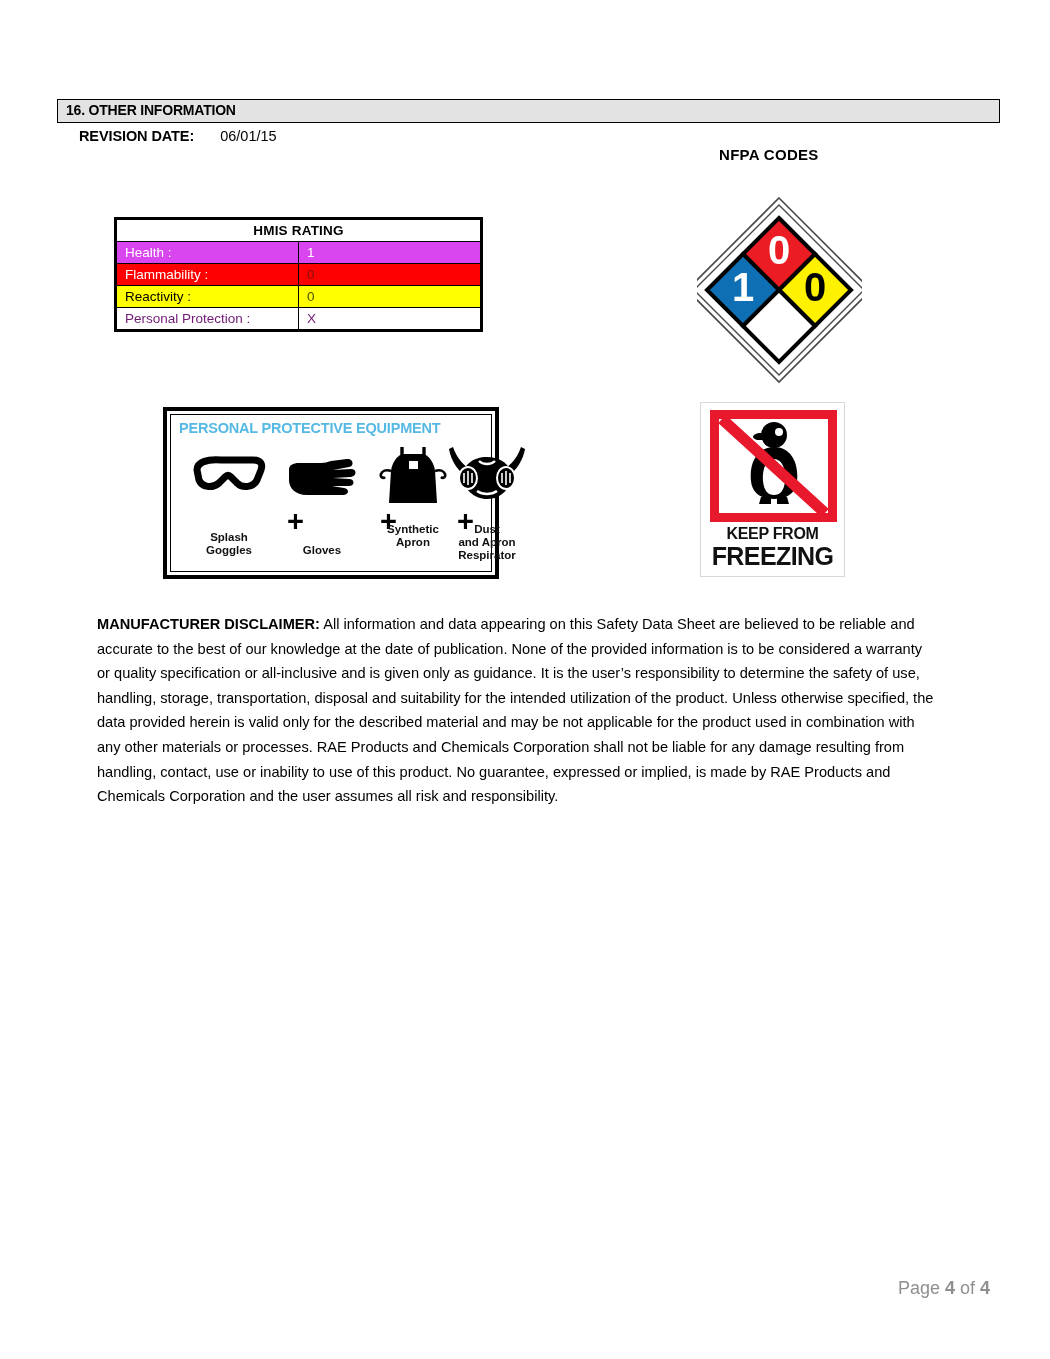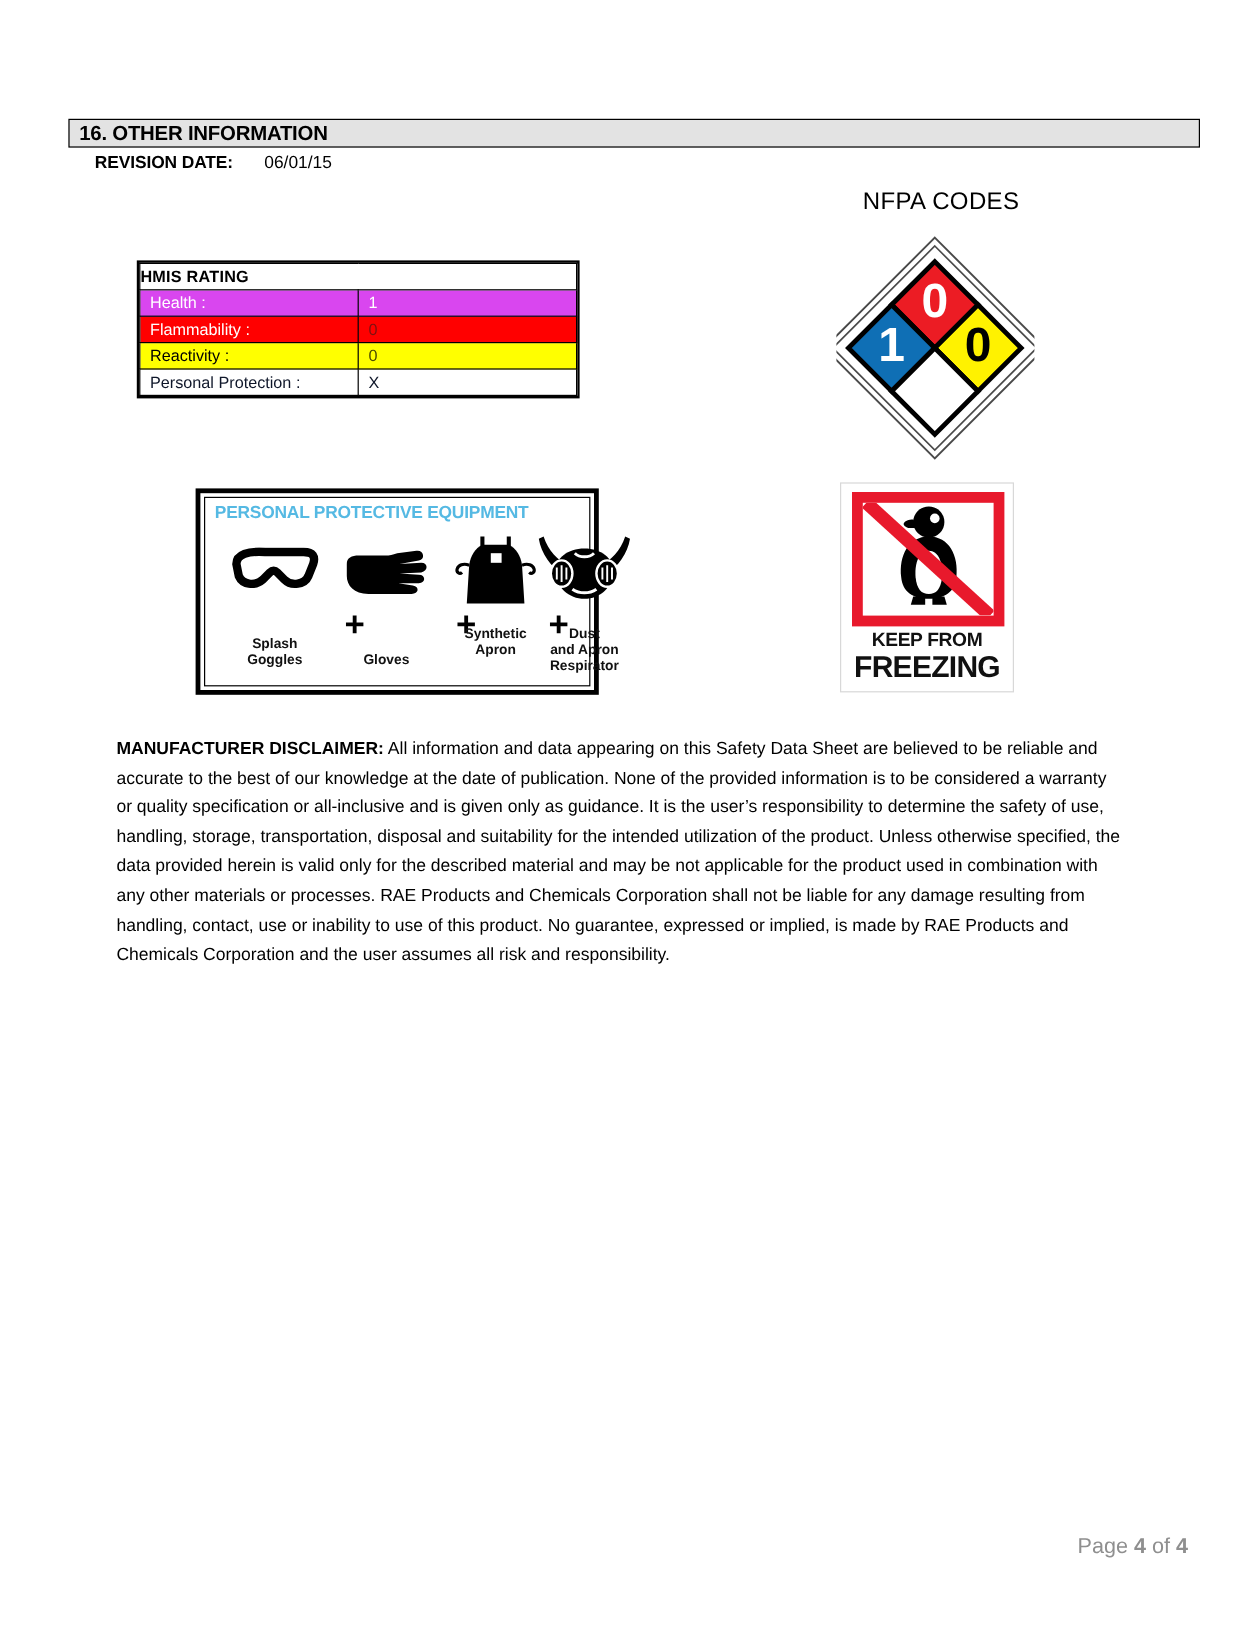--- a/index.html
+++ b/index.html
@@ -24,21 +24,21 @@
     width: 943px;
     height: 24px;
     border: 1.5px solid #000000;
     background: #e3e3e3;
     box-sizing: border-box;
   }
   .section-bar-label {
     position: absolute;
     left: 8px;
     top: 2px;
-    font-size: 17px;
+    font-size: 14px;
     font-weight: bold;
     letter-spacing: -0.2px;
     white-space: nowrap;
   }
 
   
   .revision-row {
     position: absolute;
     left: 79px;
     top: 128px;
@@ -51,23 +51,23 @@
   }
   .revision-value {
     font-weight: normal;
     margin-left: 22px;
   }
 
   
   .nfpa-heading {
     position: absolute;
     left: 719px;
-    top: 157px;
-    font-size: 20px;
-    font-weight: normal;
+    top: 146px;
+    font-size: 15px;
+    font-weight: bold;
     letter-spacing: 0.3px;
     white-space: nowrap;
   }
 
   
   .hmis-table {
     position: absolute;
     left: 114px;
     top: 217px;
     width: 369px;
@@ -83,21 +83,21 @@
   }
   .hmis-table td, .hmis-table th {
     border: 1px solid #000000;
     height: 22px;
     padding: 0 0 0 8px;
     font-size: 13.5px;
     vertical-align: middle;
     box-sizing: border-box;
   }
   .hmis-title {
-    text-align: left;
+    text-align: center;
     font-weight: bold;
     font-size: 14px;
     padding-left: 0 !important;
     background: #ffffff;
     letter-spacing: 0.2px;
   }
   .col-label { width: 231px; }
   .col-value { width: 136px; }
 
   .row-health td { background: #d946ef; }
@@ -105,21 +105,21 @@
   .row-health .cell-value { color: #ffffff; }
 
   .row-flam td { background: #ff0000; }
   .row-flam .cell-label { color: #ffffff; }
   .row-flam .cell-value { color: #7e1111; }
 
   .row-react td { background: #ffff00; }
   .row-react .cell-label { color: #000000; }
   .row-react .cell-value { color: #4d4d00; }
 
-  .row-pp td { background: #ffffff; color: #0f172a; }
+  .row-pp td { background: #ffffff; color: #701a75; }
 
   
   .nfpa-wrap {
     position: absolute;
     left: 697px;
     top: 195px;
     width: 165px;
     height: 190px;
   }
   .nfpa-svg { display: block; }

